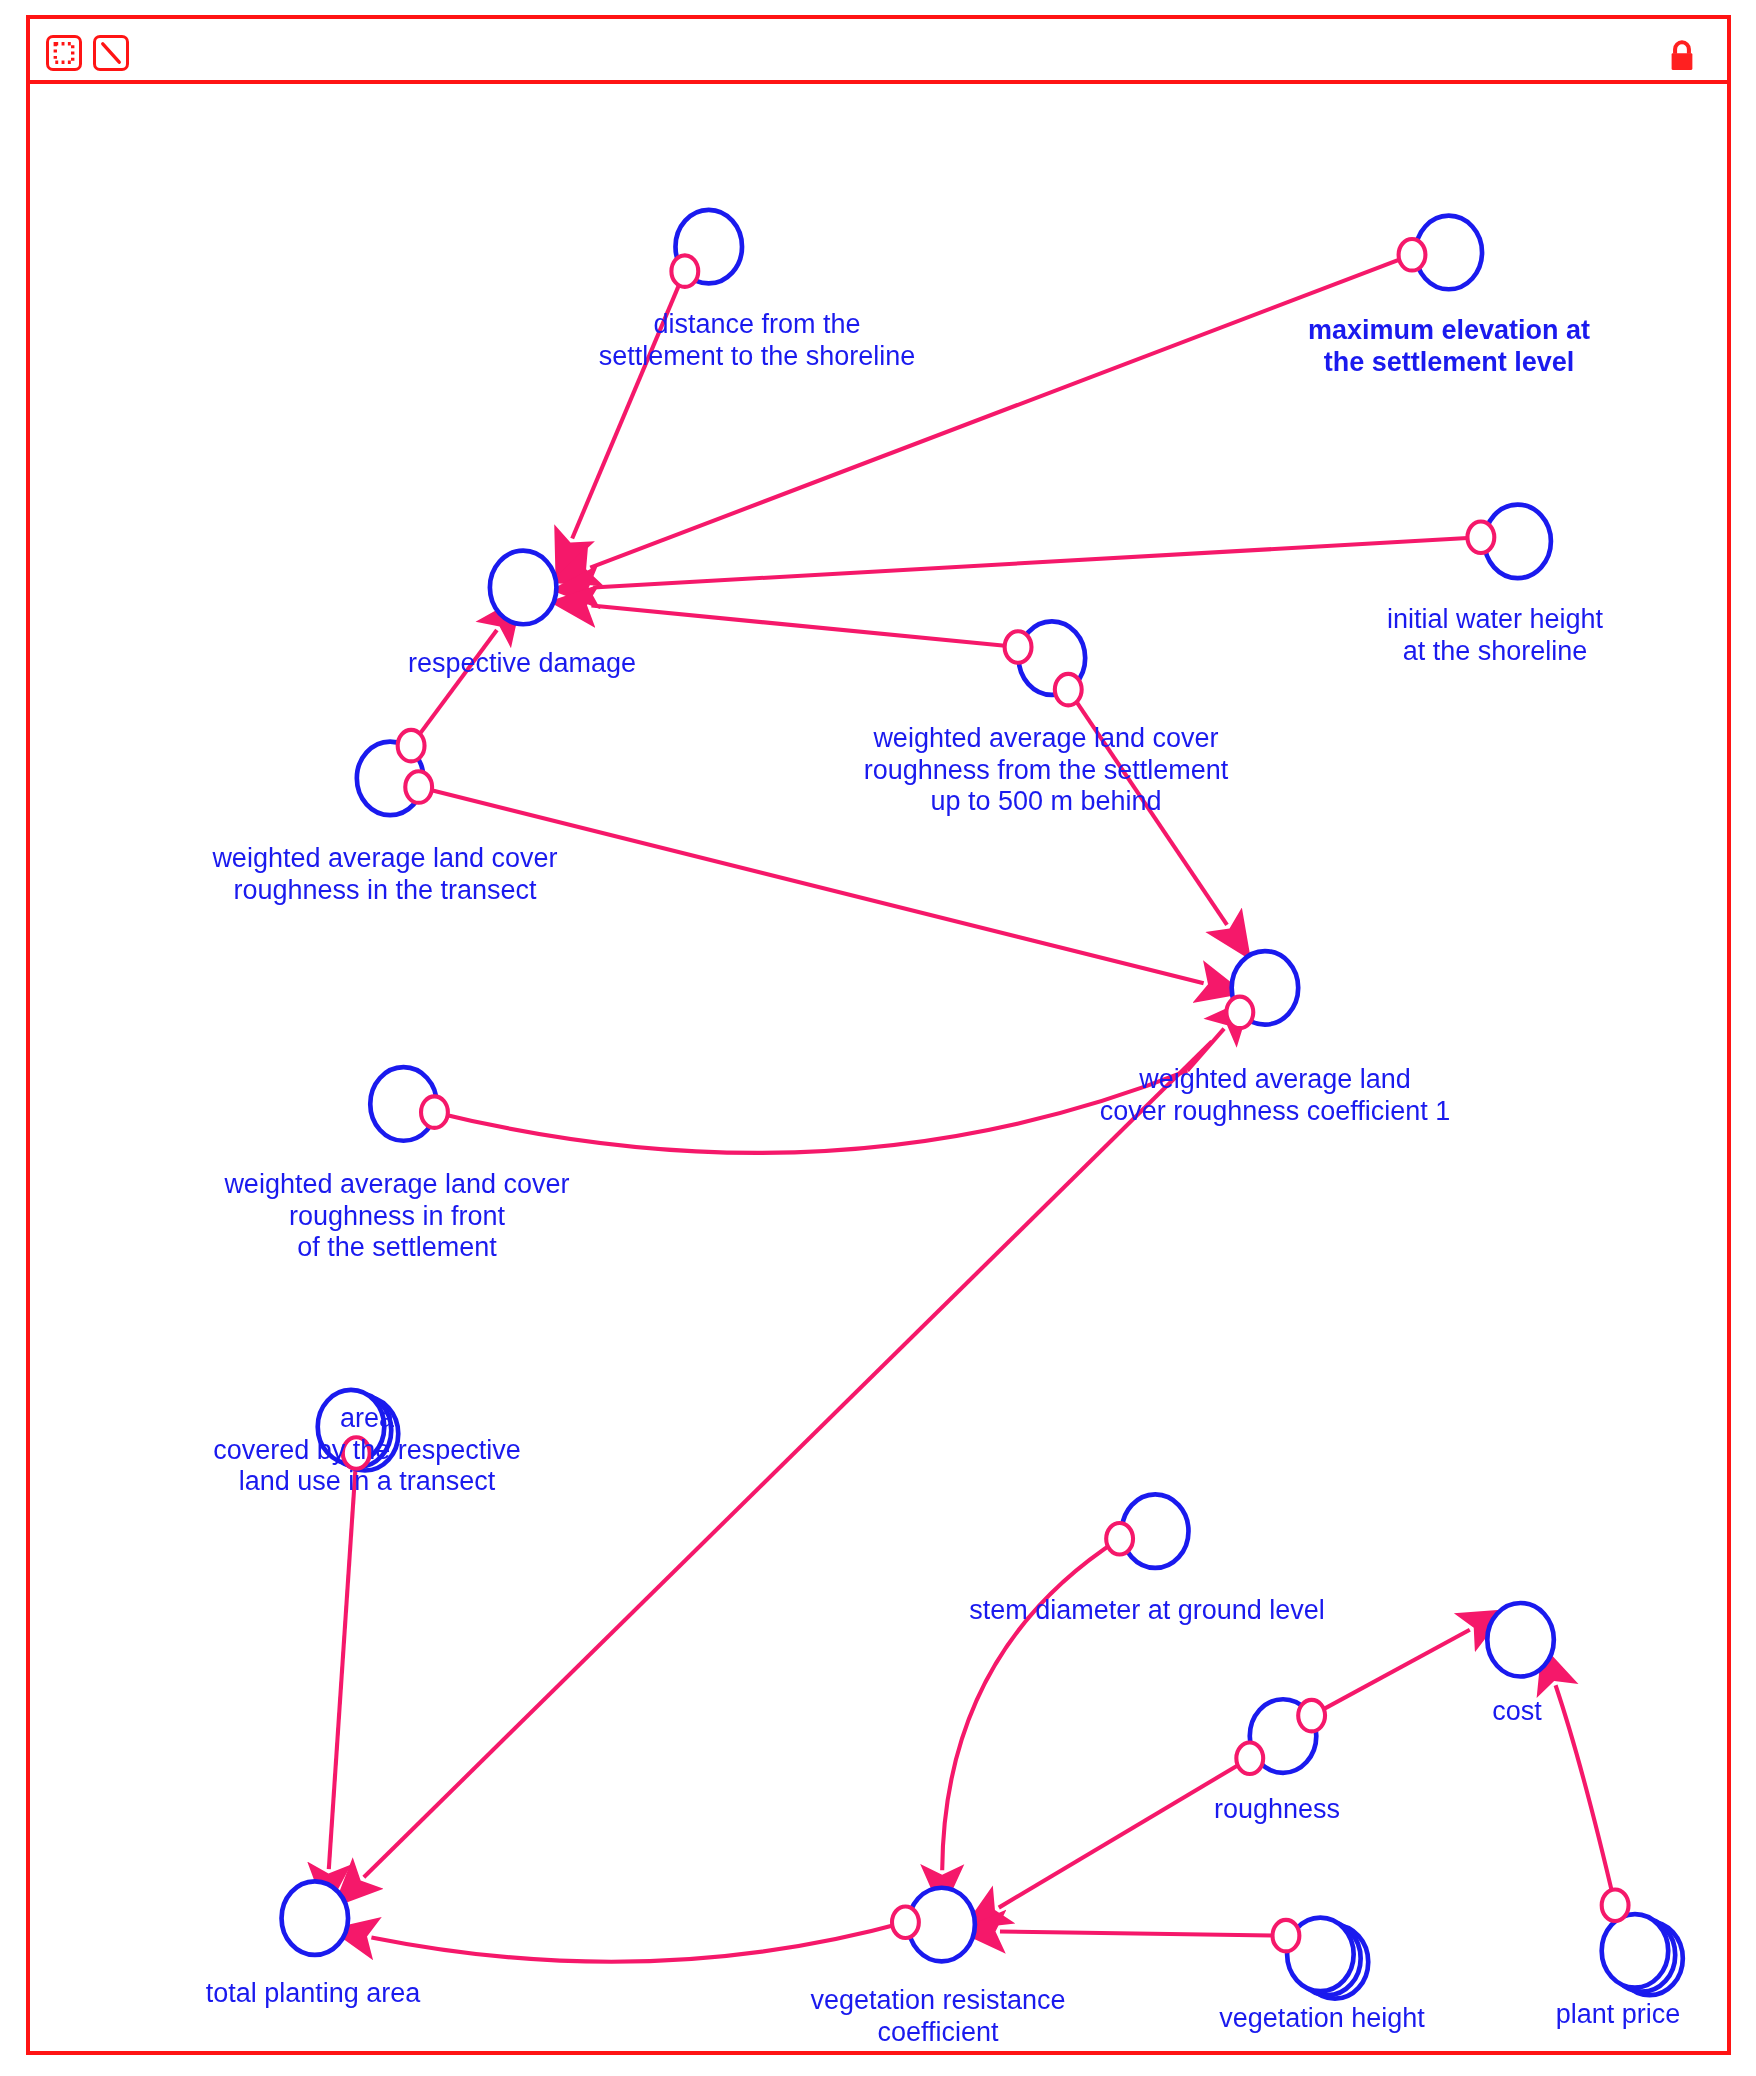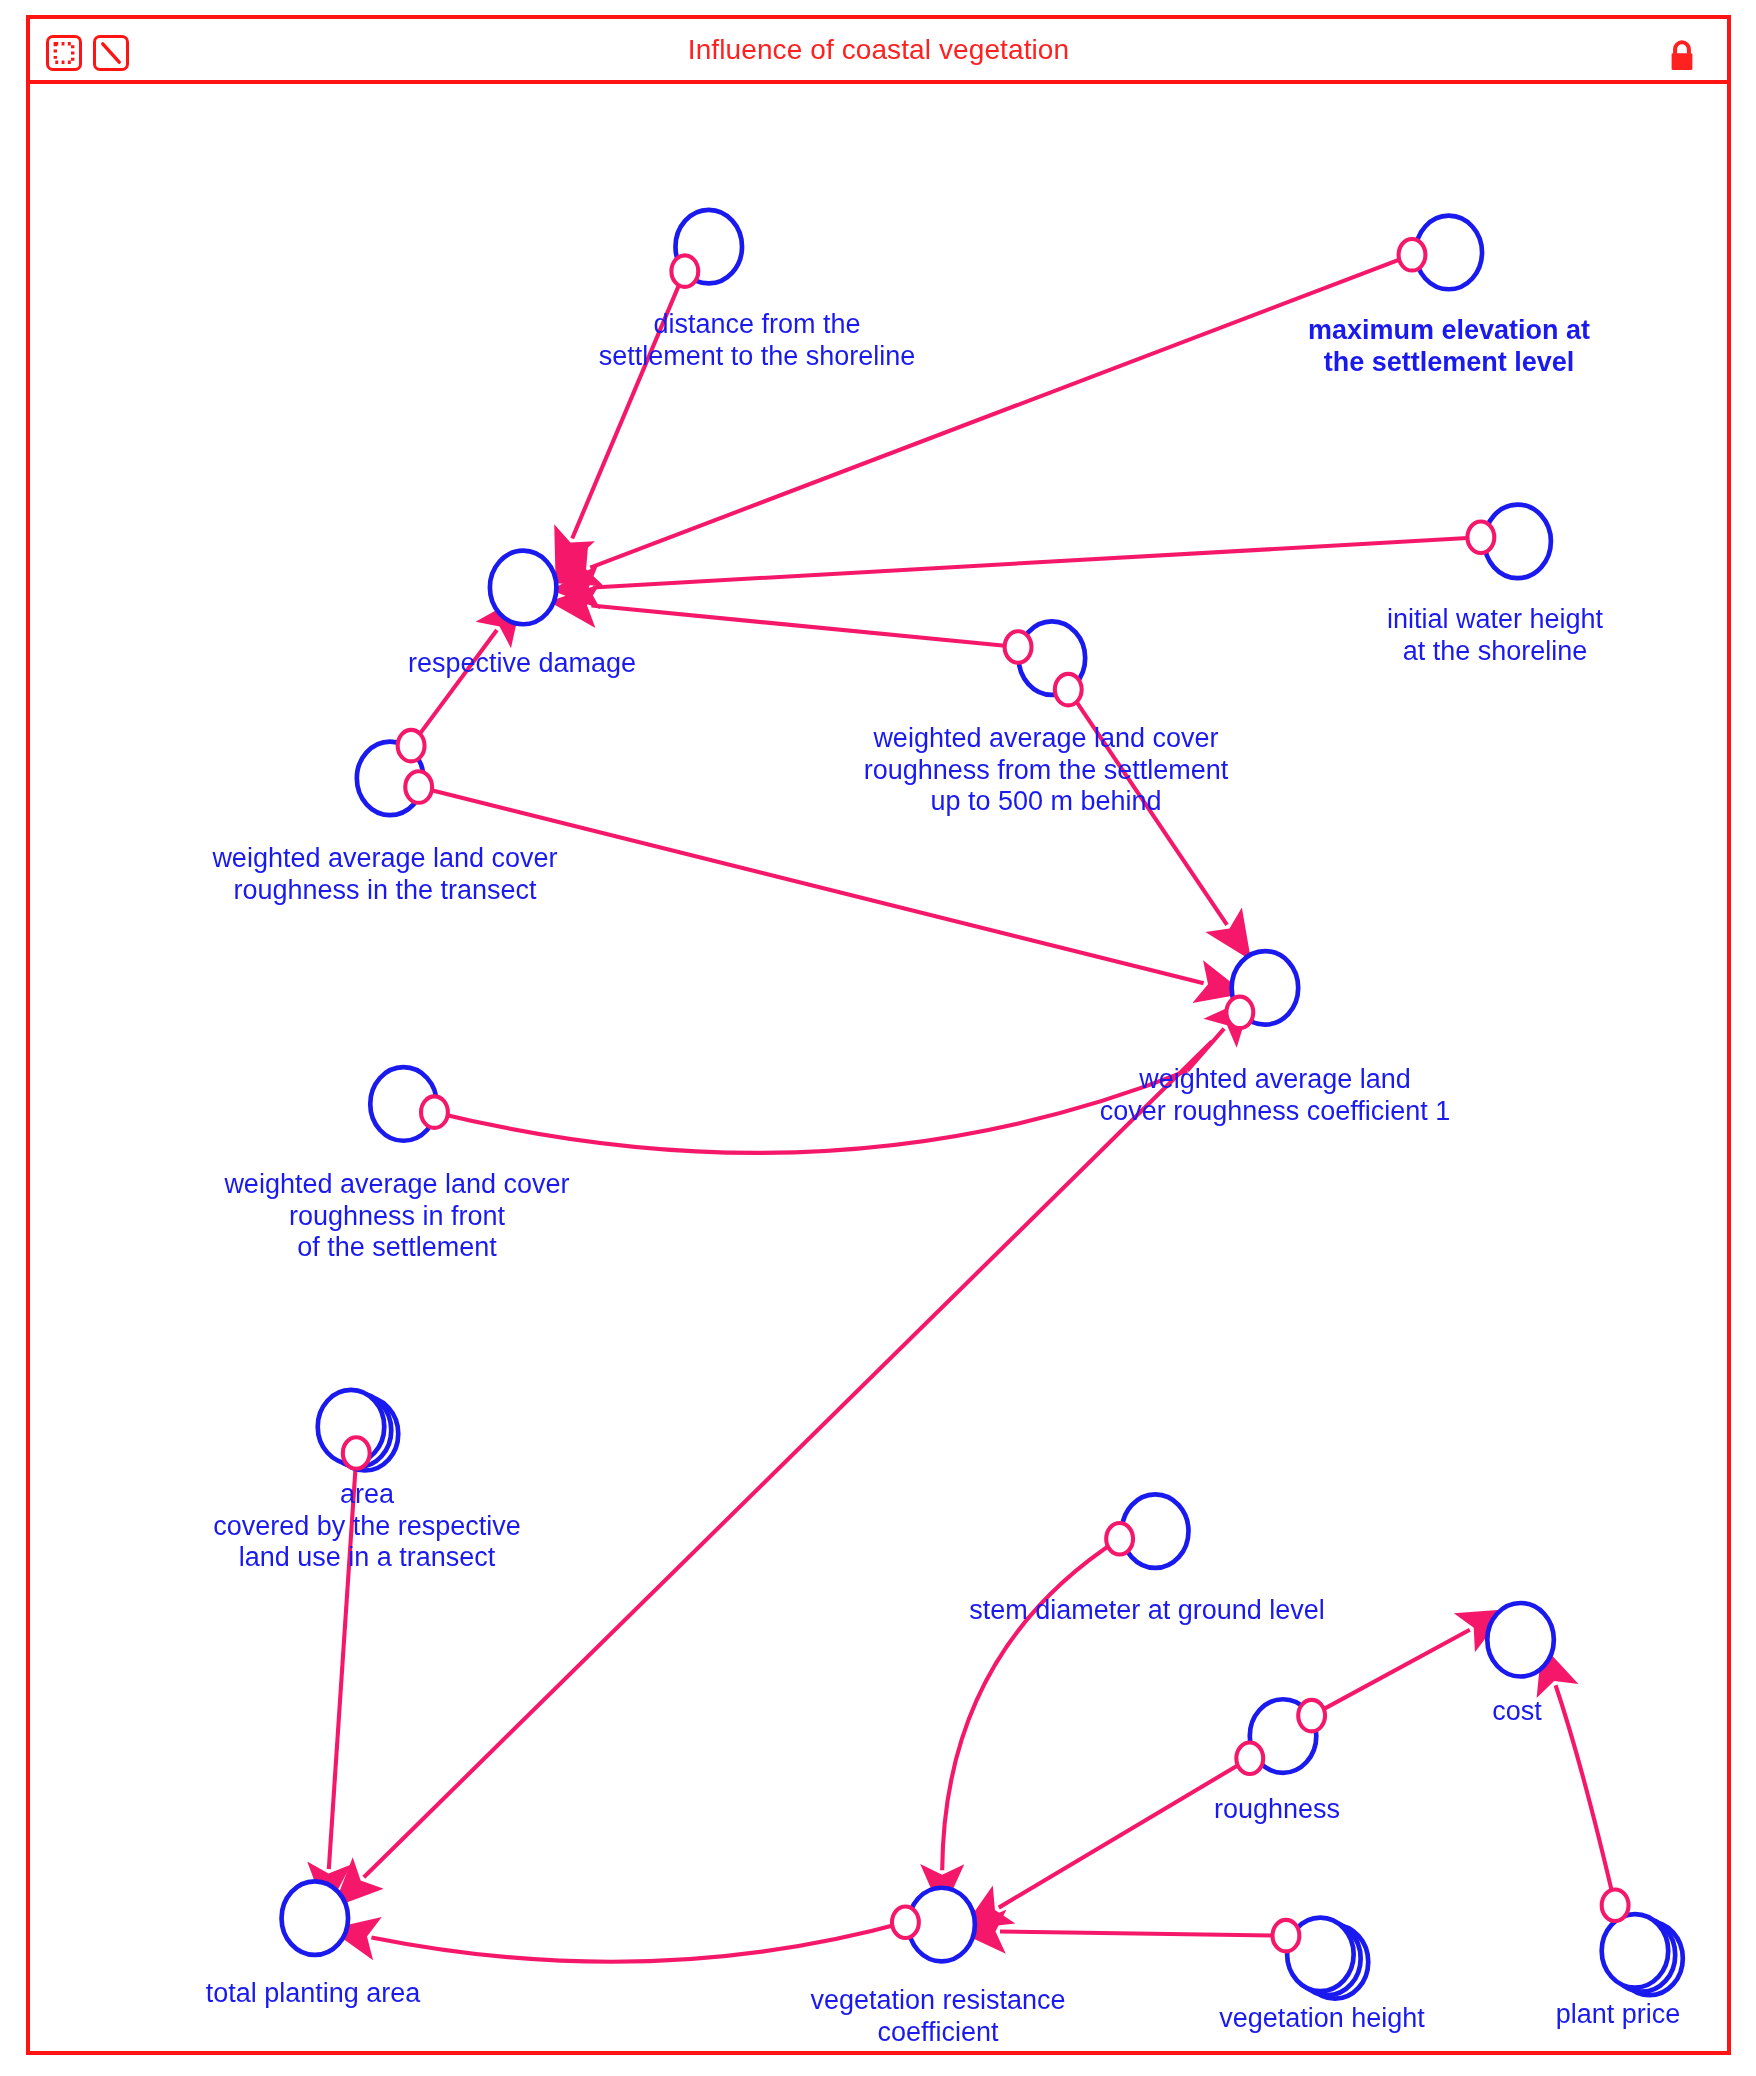--- a/index.html
+++ b/index.html
@@ -85,21 +85,20 @@
     <div class="tb-btn" id="tb-select">
       <svg viewBox="0 0 62 62" aria-hidden="true">
         <rect x="13" y="12" width="36" height="38" fill="none" stroke="#ff1414" stroke-width="7" stroke-dasharray="6 7" stroke-linecap="butt"></rect>
       </svg>
     </div>
     <div class="tb-btn" id="tb-link">
       <svg viewBox="0 0 62 62" aria-hidden="true">
         <line x1="14" y1="12" x2="48" y2="50" stroke="#ff1414" stroke-width="7" stroke-linecap="round"></line>
       </svg>
     </div>
-    <div id="title-text">Influence of coastal vegetation</div>
     <div id="lock-icon">
       <svg viewBox="0 0 52 54" aria-hidden="true">
         <path d="M14 24 V16 a12 12 0 0 1 24 0 V24" fill="none" stroke="#ff2020" stroke-width="7"></path>
         <rect x="8" y="23" width="36" height="29" rx="2" fill="#ff2020"></rect>
       </svg>
     </div>
   </div>
 
   <div id="canvas">
     <svg width="1696" height="1967" viewBox="0 0 2906 3369">
@@ -245,21 +244,21 @@
     <div class="node-label" style="left:1016px;top:639px;width:502px;">weighted average land cover
 roughness from the settlement
 up to 500 m behind</div>
     <div class="node-label" style="left:355px;top:759px;width:502px;">weighted average land cover
 roughness in the transect</div>
     <div class="node-label" style="left:1245px;top:980px;width:490px;">weighted average land
 cover roughness coefficient 1</div>
     <div class="node-label" style="left:367px;top:1085px;width:502px;">weighted average land cover
 roughness in front
 of the settlement</div>
-    <div class="node-label" style="left:337px;top:1395px;width:444px;text-align:center;">area
+    <div class="node-label" style="left:337px;top:1319px;width:444px;text-align:center;">area
 covered by the respective
 land use in a transect</div>
     <div class="node-label" style="left:1117px;top:1511px;width:490px;">stem diameter at ground level</div>
     <div class="node-label" style="left:1487px;top:1612px;width:175px;">cost</div>
     <div class="node-label" style="left:1247px;top:1710px;width:234px;">roughness</div>
     <div class="node-label" style="left:1292px;top:1919px;width:327px;">vegetation height</div>
     <div class="node-label" style="left:1588px;top:1915px;width:251px;">plant price</div>
     <div class="node-label" style="left:908px;top:1901px;width:409px;">vegetation resistance
 coefficient</div>
     <div class="node-label" style="left:283px;top:1894px;width:374px;">total planting area</div>

